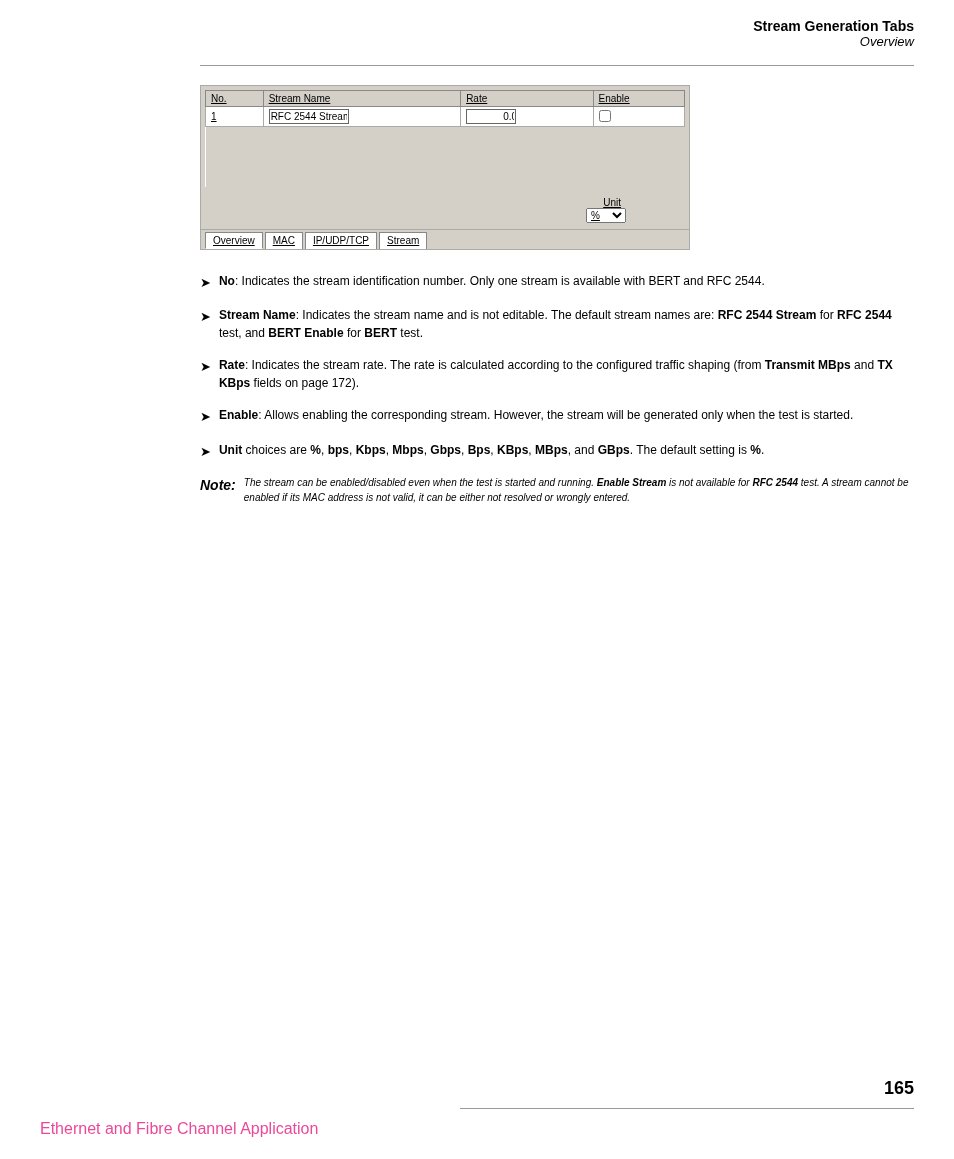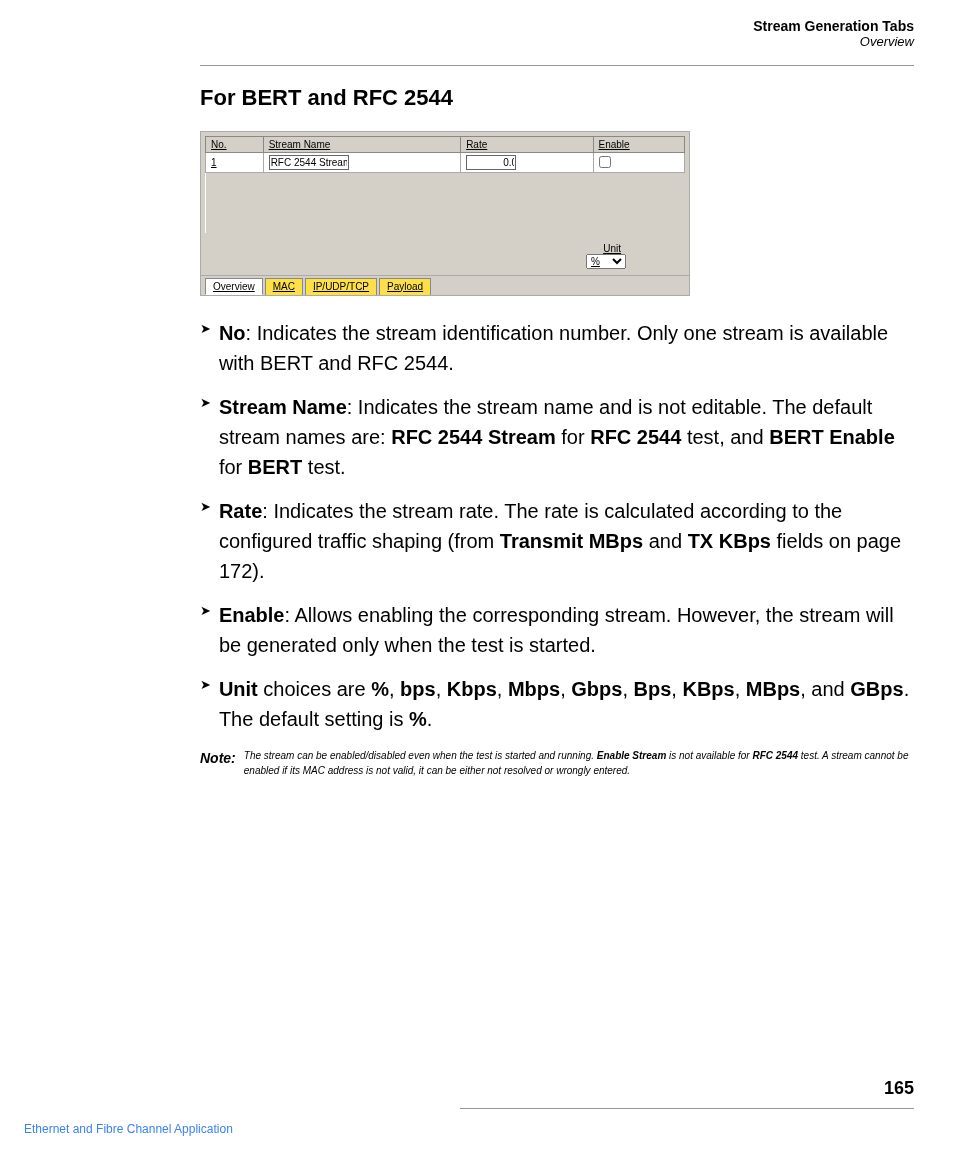--- a/index.html
+++ b/index.html
@@ -131,21 +131,21 @@
       background: #d4d0c8;
       border-top: 1px solid #aaa;
       padding: 2px 4px 0 4px;
     }
 
     .ui-tab {
       padding: 2px 7px;
       font-size: 10px;
       border: 1px solid #888;
       border-bottom: none;
-      background: #fde047;
+      background: #ffffff;
       margin-right: 2px;
       cursor: default;
     }
 
     .ui-tab.active {
       background: #fff;
       border-bottom: 1px solid #fff;
       color: #000;
     }
 
@@ -166,21 +166,21 @@
     .bullet-arrow {
       font-size: 13px;
       margin-right: 8px;
       margin-top: 1px;
       flex-shrink: 0;
       color: #000;
     }
 
     .bullet-text {
       flex: 1;
-      font-size: 20px;
+      font-size: 12px;
       line-height: 1.5;
     }
 
     .bullet-text b {
       font-weight: bold;
     }
 
     
     .note-box {
       display: flex;
@@ -215,23 +215,23 @@
       position: absolute;
       bottom: 30px;
       left: 0;
       right: 0;
       display: flex;
       align-items: center;
     }
 
     .footer-left {
       position: absolute;
-      left: 24px;
-      font-size: 12px;
-      color: #3b82f6;
+      left: 40px;
+      font-size: 16px;
+      color: #ec4899;
     }
 
     .footer-rule {
       position: absolute;
       right: 40px;
       bottom: 50px;
       left: 460px;
       height: 1px;
       background: #999;
     }
@@ -247,21 +247,20 @@
 <body>
 
 <div class="page-header">
   <div class="header-title">Stream Generation Tabs</div>
   <div class="header-subtitle">Overview</div>
 </div>
 <div class="header-rule"></div>
 
 <div class="main-content">
 
-  <h2 class="section-heading">For BERT and RFC 2544</h2>
 
   <div class="ui-mockup">
     <div class="ui-table-area">
       <table class="ui-table">
         <thead>
           <tr>
             <th>No.</th>
             <th>Stream Name</th>
             <th>Rate</th>
             <th>Enable</th>
@@ -301,21 +300,21 @@
           <option>KBps</option>
           <option>MBps</option>
           <option>GBps</option>
         </select>
       </div>
     </div>
     <div class="ui-tabs">
       <div class="ui-tab active">Overview</div>
       <div class="ui-tab">MAC</div>
       <div class="ui-tab">IP/UDP/TCP</div>
-      <div class="ui-tab">Payload</div>
+      <div class="ui-tab">Stream</div>
     </div>
   </div>
 
   <ul class="bullet-list">
 
     <li class="bullet-item">
       <span class="bullet-arrow">➤</span>
       <span class="bullet-text">
         <b>No</b>: Indicates the stream identification number. Only one stream is available with BERT and RFC 2544.
       </span>

